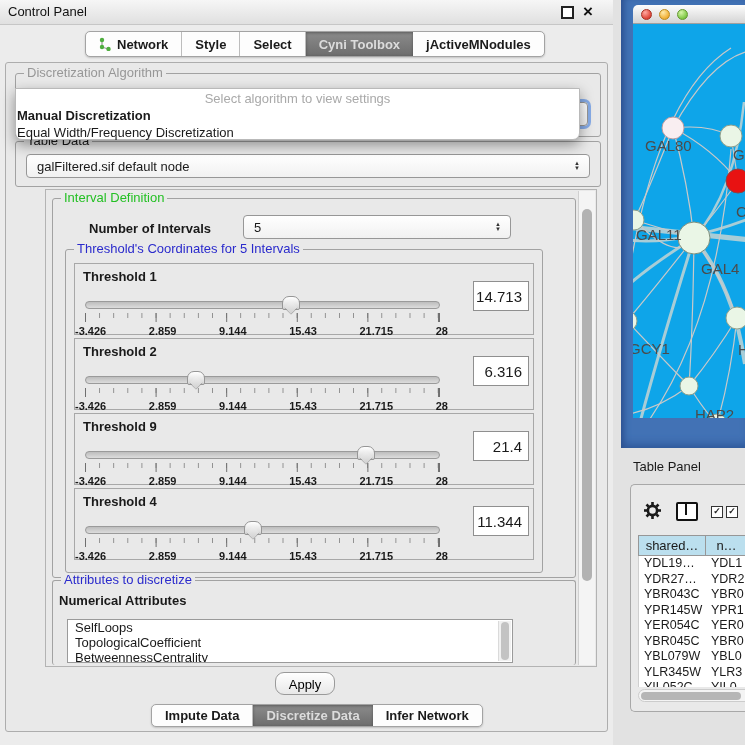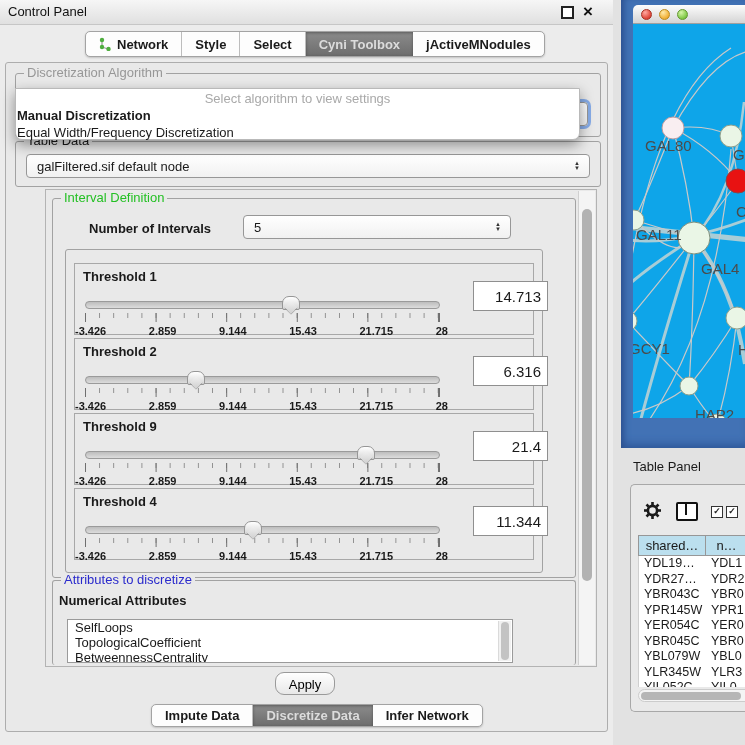--- a/index.html
+++ b/index.html
@@ -65,21 +65,21 @@
     transform:rotate(45deg);border-radius:1px}
   .ticks{position:absolute;left:0;right:0;top:17px;height:9px}
   .ticks .minor{position:absolute;left:0;right:0;top:0;height:5px;border-right:1px solid #8d8d8d;
     background-image:linear-gradient(90deg,#8d8d8d 0,#8d8d8d 1px,transparent 1px);
     background-size:calc((100% - 1px)/25) 100%;background-repeat:repeat-x}
   .ticks .major{position:absolute;left:0;right:0;top:0;height:9px;border-right:1px solid #6f6f6f;
     background-image:linear-gradient(90deg,#6f6f6f 0,#6f6f6f 1px,transparent 1px);
     background-size:calc((100% - 1px)/5) 100%;background-repeat:repeat-x}
   .tick-labels{position:absolute;left:-10px;right:-8px;top:29px;display:flex;justify-content:space-between;
     font-size:11px;font-weight:bold;color:#1a1a1a}
-  .tvalue{position:absolute;left:398px;top:17px;width:75px;height:30px;background:#fff;border:1px solid #8f8f8f;
+  .tvalue{position:absolute;left:398px;top:17px;width:56px;height:30px;background:#fff;border:1px solid #8f8f8f;
     box-sizing:border-box;display:flex;align-items:center;justify-content:flex-end;padding-right:6px;font-size:15px}
 
   .attr-title{position:absolute;left:6px;top:12px;font-weight:bold}
   .attr-list{position:absolute;left:14px;top:38px;width:446px;height:44px;background:#fff;
     border:1px solid #9a9a9a;overflow:hidden;box-sizing:border-box}
   .attr-item{padding:1px 0 0 7px;line-height:14px}
   .attr-sb{position:absolute;right:1px;top:1px;width:12px;height:40px;background:#f1f1f1;border-left:1px solid #dadada}
   .attr-sb::after{content:"";position:absolute;left:2px;top:1px;width:8px;height:38px;background:#c3c3c3;border-radius:5px}
 
   .apply-btn{position:absolute;left:269px;top:609px;width:60px;height:23px;
@@ -194,20 +194,21 @@
         <span class="abs" style="left:36px;top:22px;font-weight:bold">Number of Intervals</span>
         <div class="combo" style="left:190px;top:16px;width:268px">
           <span class="val">5</span>
           <span class="stepper">
             <span>▲</span>
               <span>▼</span>
           </span>
         </div>
 
         <div class="group" style="left:12px;top:50px;width:476px;height:322px">
+          <span class="group-title t-blue">Threshold's Coordinates for 5 Intervals</span>
 
           <div style="position:absolute;left:0;top:13px;right:0">
 
               <div class="tbox">
                 <span class="tlabel">Threshold 1</span>
                 <div class="slider">
                   <div class="track"></div>
                   <div class="thumb" style="left: calc(57.72% - 8px);"></div>
                   <div class="ticks">
                     <div class="minor"></div>

